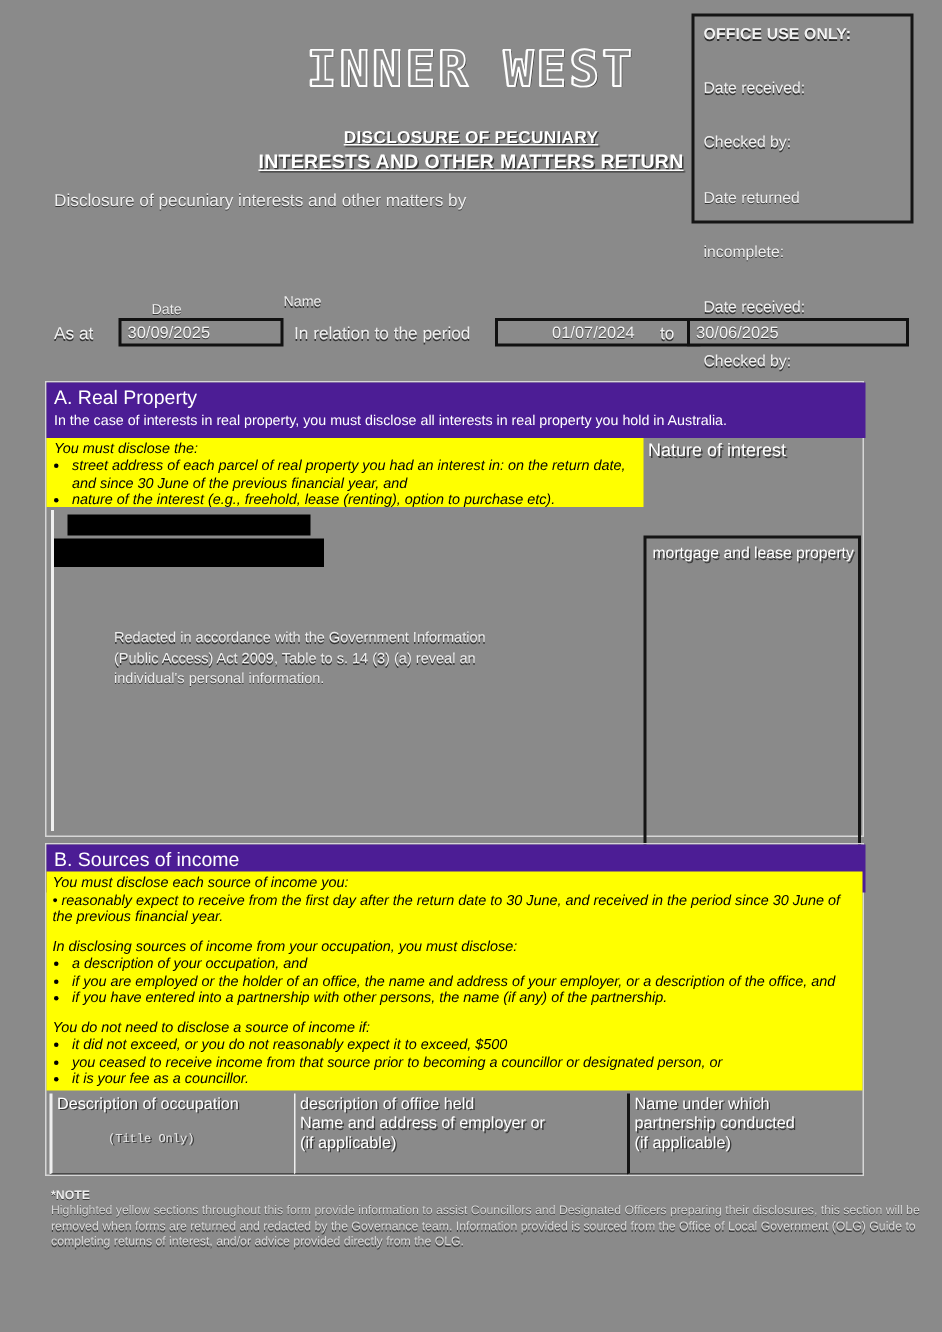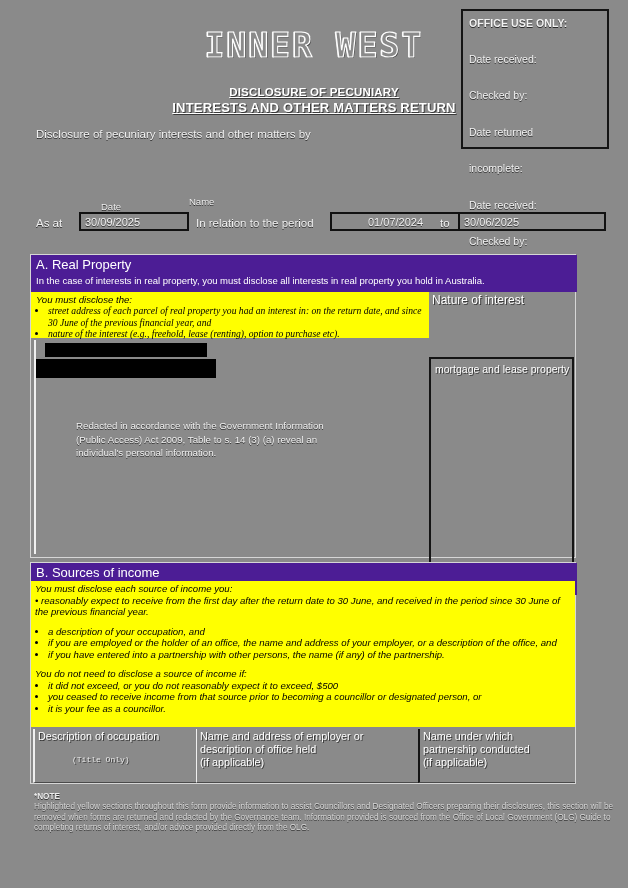--- a/index.html
+++ b/index.html
@@ -213,21 +213,21 @@
     position: absolute;
     left: 0;
     top: 37px;
     width: 398px;
     height: 46px;
     padding: 2px 4px 0 5px;
     font-size: 9.6px;
     line-height: 11.4px;
   }
   .a-yellow ul { margin: 0; padding-left: 12px; }
-  .a-yellow li { margin: 0; font-family: Liberation Serif, serif; }
+  .a-yellow li { margin: 0; }
   .nature-head {
     position: absolute;
     left: 398px;
     top: 37px;
     width: 148px;
     height: 46px;
     font-size: 12px;
     color: #fff;
     text-shadow: 1px 1px 0 #3a3a3a;
     padding: 1px 0 0 3px;
@@ -410,42 +410,43 @@
 
   <div class="sec-b">
     <div class="band b-band">
       <div class="band-title">B. Sources of income</div>
     </div>
 
     <div class="yellow b-yellow">
       <p>You must disclose each source of income you:</p>
       <p><span>• </span><span>reasonably expect to receive from the first day after the return date to 30 June, and received in the period since 30 June of the previous financial year.</span></p>
       <div class="gap"></div>
+      <p>In disclosing sources of income from your occupation, you must disclose:</p>
       <ul>
         <li>a description of your occupation, and</li>
         <li>if you are employed or the holder of an office, the name and address of your employer, or a description of the office, and</li>
         <li>if you have entered into a partnership with other persons, the name (if any) of the partnership.</li>
       </ul>
       <div class="gap"></div>
       <p>You do not need to disclose a source of income if:</p>
       <ul>
         <li>it did not exceed, or you do not reasonably expect it to exceed, $500</li>
         <li>you ceased to receive income from that source prior to becoming a councillor or designated person, or</li>
         <li>it is your fee as a councillor.</li>
       </ul>
     </div>
 
     <div class="b-table">
       <div class="b-col b-col1">
         <span>Description of occupation</span>
         <span class="title-only">(Title Only)</span>
       </div>
       <div class="b-col b-col2">
+        <div>description of office held</div>
         <div>Name and address of employer or</div>
-        <div>description of office held</div>
         <div>(if applicable)</div>
       </div>
       <div class="b-col b-col3">
         <div>Name under which</div>
         <div>partnership conducted</div>
         <div>(if applicable)</div>
       </div>
     </div>
   </div>
 

